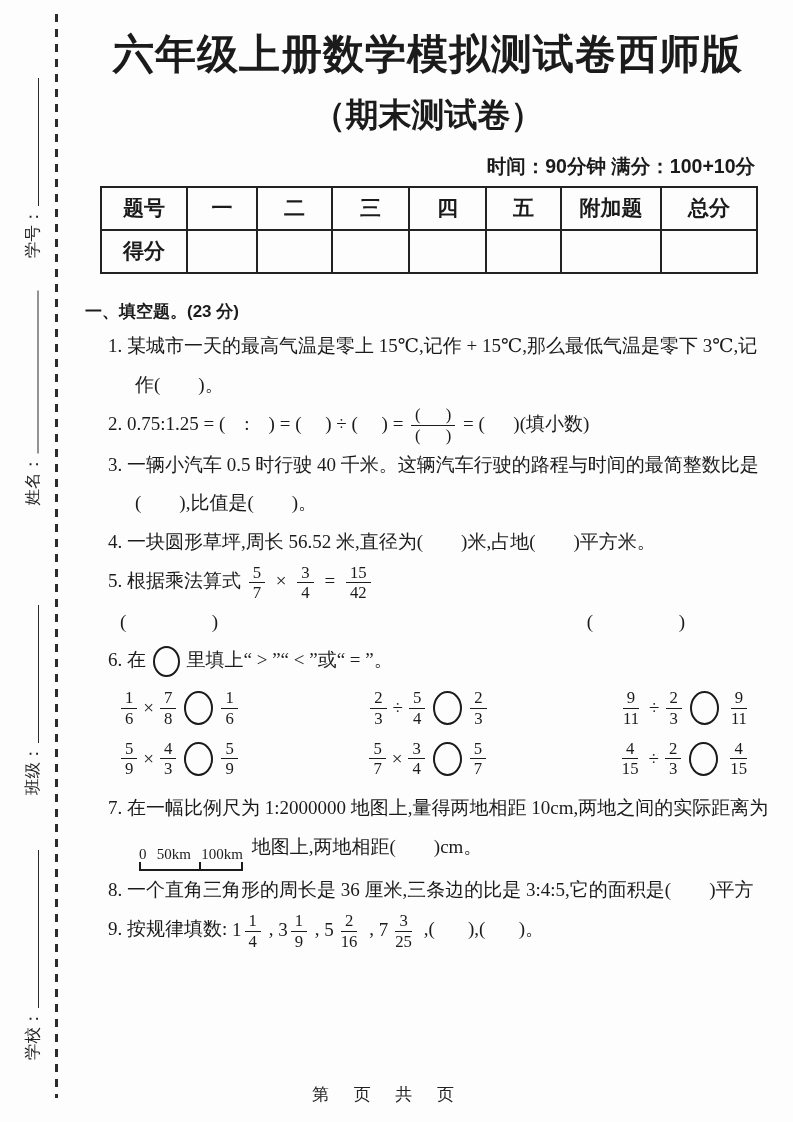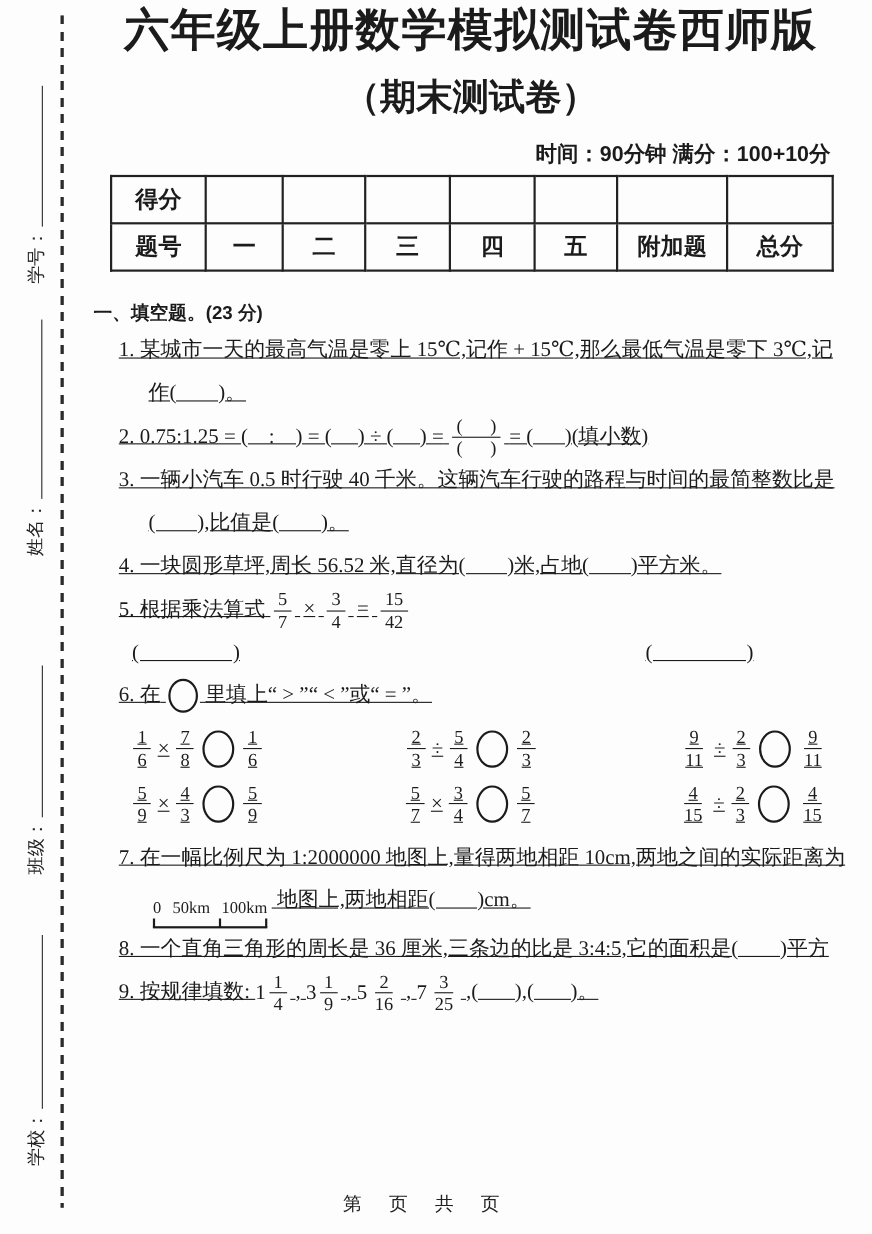--- a/index.html
+++ b/index.html
@@ -17,21 +17,21 @@
   .margin-field{
     position:absolute;height:24px;display:flex;align-items:flex-end;
     transform:rotate(-90deg);
   }
   .mf-label{font-size:16.5px;color:#222;white-space:nowrap;line-height:1.2;}
   .mf-line{flex:1;border-bottom:1.6px solid #2a2a2a;margin:0 0 4px 2px;}
   
   .main{position:absolute;left:85px;top:0;width:686px;}
   .title{
     font-family:"Liberation Sans","DejaVu Sans",sans-serif;font-weight:900;
-    font-size:41px;text-align:center;margin:3px 0 0;letter-spacing:1px;line-height:1.2;
+    font-size:41px;text-align:center;margin:30px 0 0;letter-spacing:1px;line-height:1.2;
   }
   .subtitle{
     font-family:"Liberation Sans","DejaVu Sans",sans-serif;font-weight:900;
     font-size:33px;text-align:center;margin:16px 0 16px;line-height:1.2;
   }
   .meta{
     font-family:"Liberation Sans","DejaVu Sans",sans-serif;font-weight:700;
     font-size:19.5px;text-align:right;margin:18px 16px 6px 0;
   }
   
@@ -39,21 +39,21 @@
   table.score th,table.score td{
     border:2px solid #222;height:41px;text-align:center;vertical-align:middle;
     font-family:"Liberation Sans","DejaVu Sans",sans-serif;
     font-size:21px;font-weight:700;padding:0;
   }
   
   .section-heading{
     font-family:"Liberation Sans","DejaVu Sans",sans-serif;font-weight:700;
     font-size:17px;margin:26px 0 4px 0;
   }
-  .q{margin-left:23px;text-decoration:underline;}
+  .q{margin-left:23px;}
   .qline{line-height:2.05;}
   .cont{padding-left:27px;}
   .frac{
     display:inline-flex;flex-direction:column;align-items:center;
     vertical-align:middle;line-height:1.18;font-size:0.88em;margin:0 3px;
   }
   .fnum{display:block;padding:0 4px;border-bottom:1.6px solid #1b1b1b;}
   .fden{display:block;padding:0 4px;}
   .op{margin:0 3px;}
   .circle{
@@ -112,38 +112,38 @@
         <col style="width:70px">
         <col style="width:75px">
         <col style="width:77px">
       <col style="width:77px">
         <col style="width:75px">
         <col style="width:100px">
         <col style="width:96px">
     </colgroup>
     <tbody>
         <tr>
-      <td>得分</td>
-      <td></td>
-      <td></td>
-      <td></td>
-      <td></td>
-      <td></td>
-      <td></td>
-      <td></td>
-    </tr>
-    <tr>
       <th>题号</th>
       <th>一</th>
       <th>二</th>
       <th>三</th>
       <th>四</th>
       <th>五</th>
       <th>附加题</th>
       <th>总分</th>
+    </tr>
+    <tr>
+      <td>得分</td>
+      <td></td>
+      <td></td>
+      <td></td>
+      <td></td>
+      <td></td>
+      <td></td>
+      <td></td>
     </tr>
   </tbody>
     </table>
 
   <div class="section-heading">一、填空题。(23 分)</div>
 
   <div class="q">
     <div class="qline">1. 某城市一天的最高气温是零上 15℃,记作 + 15℃,那么最低气温是零下 3℃,记</div>
     <div class="qline cont">作(&nbsp;&nbsp;&nbsp;&nbsp;&nbsp;&nbsp;&nbsp;&nbsp;)。</div>
   </div>

